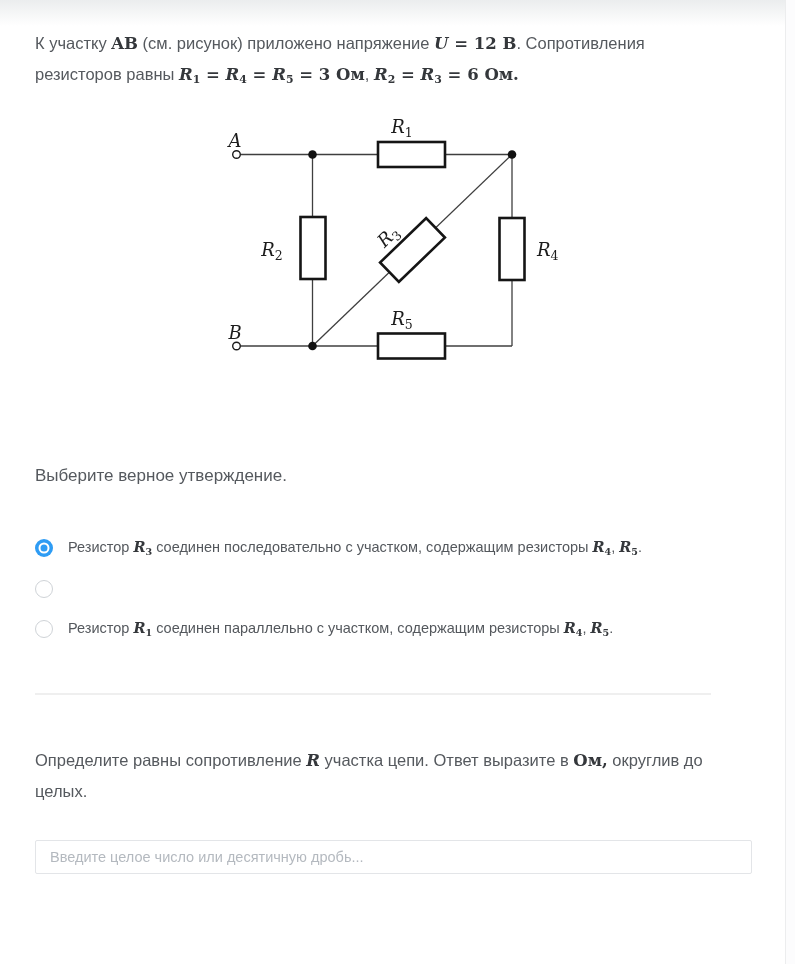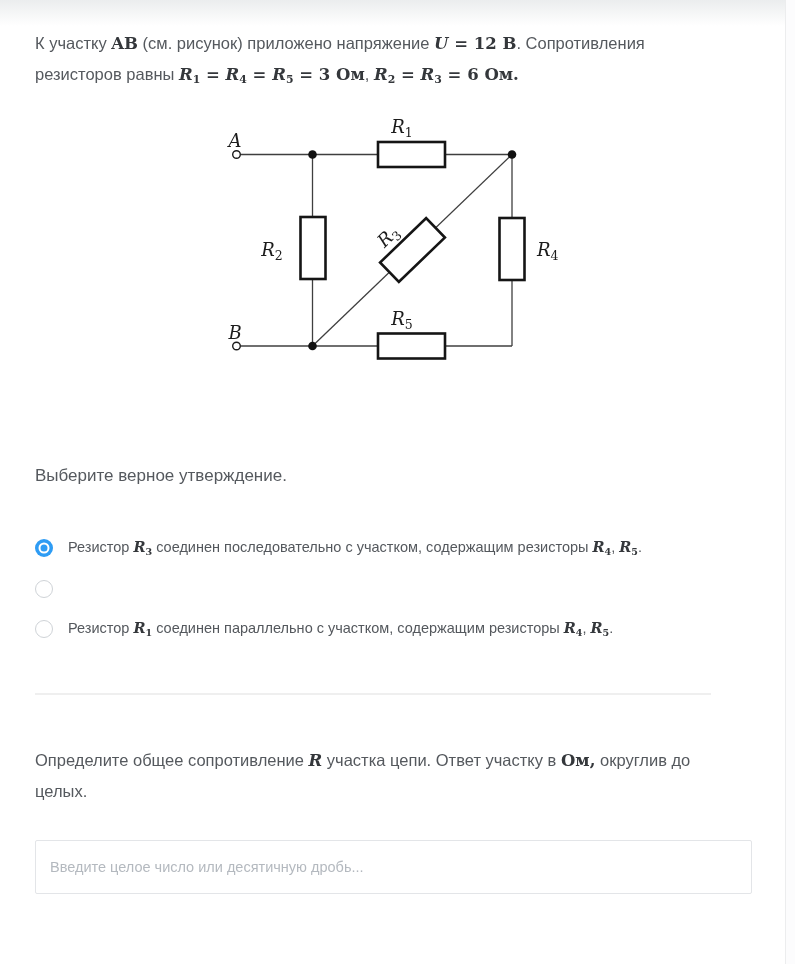--- a/index.html
+++ b/index.html
@@ -123,21 +123,21 @@
     margin-top:50px;
     width:700px;
     font-size:16.5px;
     line-height:30px;
     color:#55595e;
   }
   
   .answer-input{
     margin-top:34px;
     box-sizing:border-box;
-    width:717px;height:54px;
+    width:717px;height:34px;
     border:1px solid #e3e5e8;
     border-radius:2px;
     background:#ffffff;
     padding:0 14px;
     font-family:"Liberation Sans", sans-serif;
     font-size:14.5px;
     color:#54585d;
     outline:none;
   }
   .answer-input::placeholder{color:#b4b9bf;}
@@ -215,19 +215,19 @@
     </div>
     <div class="option-row">
       <span class="radio" data-selected="false"></span>
       <span class="option-text"><span class="seg-txt">Резистор </span><span class="seg-var">R</span><span class="seg-sub">1</span><span class="seg-txt"> соединен параллельно с участком, содержащим резисторы </span><span class="seg-var">R</span><span class="seg-sub">4</span><span class="seg-txt">, </span><span class="seg-var">R</span><span class="seg-sub">5</span><span class="seg-txt">.</span></span>
     </div>
   </div>
 
   <div class="divider"></div>
 
   
-  <div class="q2-text"><span class="seg-txt">Определите общее сопротивление </span><span class="seg-var">R</span><span class="seg-txt"> участка цепи. Ответ участку в </span><span class="seg-bold">Ом,</span><span class="seg-txt"> округлив до целых.</span></div>
+  <div class="q2-text"><span class="seg-txt">Определите равны сопротивление </span><span class="seg-var">R</span><span class="seg-txt"> участка цепи. Ответ выразите в </span><span class="seg-bold">Ом,</span><span class="seg-txt"> округлив до целых.</span></div>
 
   <input class="answer-input" type="text" placeholder="Введите целое число или десятичную дробь..." style="">
 
 </div>
 
 <div class="scroll-track"></div>
 
 </body></html>

